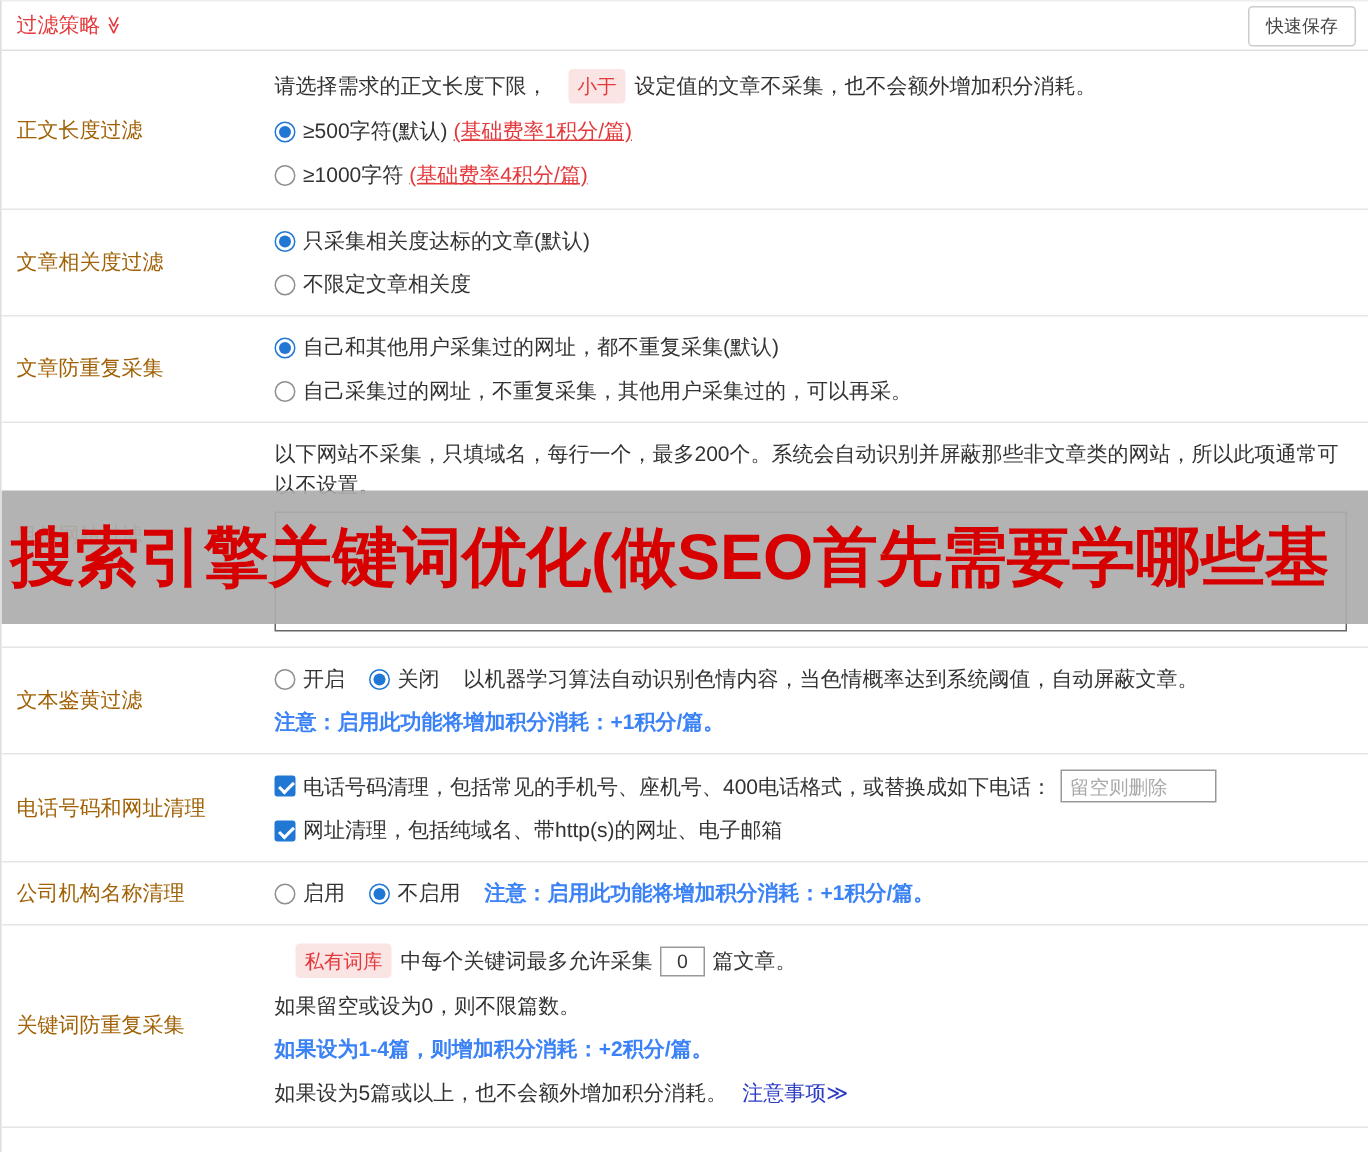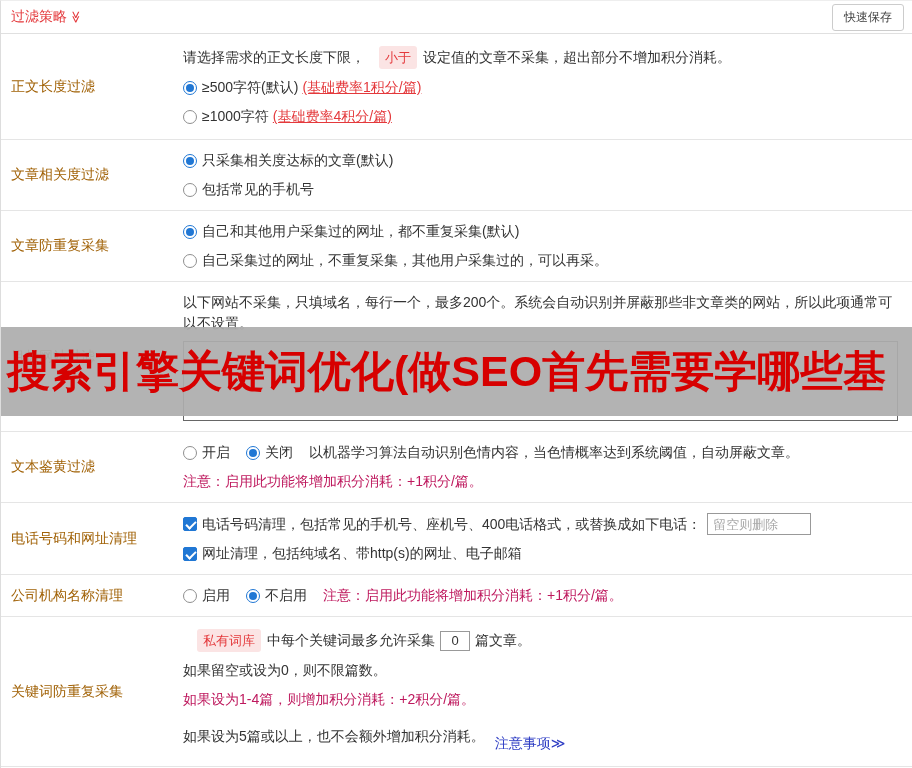--- a/index.html
+++ b/index.html
@@ -33,25 +33,25 @@
            background:#fff; margin-right:5px; position:relative; flex:0 0 auto; }
   .radio.checked { border-color:#2077d4; }
   .radio.checked::after { content:""; position:absolute; left:2px; top:2px; width:8px; height:8px;
            border-radius:50%; background:#2077d4; }
   .checkbox { display:inline-block; width:14px; height:14px; border:1px solid #8f8f8f; border-radius:2px;
            background:#fff; margin-right:5px; position:relative; flex:0 0 auto; }
   .checkbox.checked { background:#2077d4; border-color:#2077d4; }
   .checkbox.checked::after { content:""; position:absolute; left:4px; top:1px; width:4px; height:8px;
            border:solid #fff; border-width:0 2px 2px 0; transform:rotate(45deg); }
 
-  .red-note { color:#be185d; font-weight:400; }
+  .red-note { color:#3b82f6; font-weight:700; }
   .red-underline { color:#e4393c; text-decoration:underline; margin-left:4px; }
   .tag { color:#e4393c; background:#fbe4e4; border-radius:3px; padding:1px 6px; margin:0 6px 0 14px;
          font-size:13px; }
-  .link { color:#2d3cc4; cursor:pointer; margin-left:10px;margin-top:15px; }
+  .link { color:#2d3cc4; cursor:pointer; margin-left:10px; }
 
   .text-input { height:22px; border:1px solid #999; padding:0 5px; font-size:13px; margin-left:6px;
                 width:104px; color:#333; font-family:inherit; }
   .count-input { width:30px; height:20px; border:1px solid #999; text-align:center; margin:0 5px;
                  font-size:13px; color:#333; font-family:inherit; }
   input::placeholder { color:#a9a9a9; }
   .desc-text { line-height:21px; }
   .domain-textarea { display:block; margin-top:7px; width:calc(100% - 4px); height:80px;
                      border:1px solid #666; resize:none; background:#fff; font-family:inherit; }
 
@@ -71,21 +71,21 @@
     </div>
     <button class="save-btn">快速保存</button>
   </div>
 
   <div class="row">
     <div class="row-label">正文长度过滤</div>
     <div class="row-content pad-lg">
       <div class="line">
         <span>请选择需求的正文长度下限，</span>
         <span class="tag">小于</span>
-        <span>设定值的文章不采集，超出部分不增加积分消耗。</span>
+        <span>设定值的文章不采集，也不会额外增加积分消耗。</span>
       </div>
       <div class="line opt">
         <span class="radio checked"></span>
         <span>≥500字符(默认)</span>
         <span class="red-underline">(基础费率1积分/篇)</span>
       </div>
       <div class="line opt">
         <span class="radio"></span>
         <span>≥1000字符</span>
         <span class="red-underline">(基础费率4积分/篇)</span>
@@ -95,21 +95,21 @@
 
   <div class="row">
     <div class="row-label">文章相关度过滤</div>
     <div class="row-content">
       <div class="line opt">
         <span class="radio checked"></span>
         <span>只采集相关度达标的文章(默认)</span>
       </div>
       <div class="line opt">
         <span class="radio"></span>
-        <span>包括常见的手机号</span>
+        <span>不限定文章相关度</span>
       </div>
     </div>
   </div>
 
   <div class="row">
     <div class="row-label">文章防重复采集</div>
     <div class="row-content">
       <div class="line opt">
         <span class="radio checked"></span>
         <span>自己和其他用户采集过的网址，都不重复采集(默认)</span>

